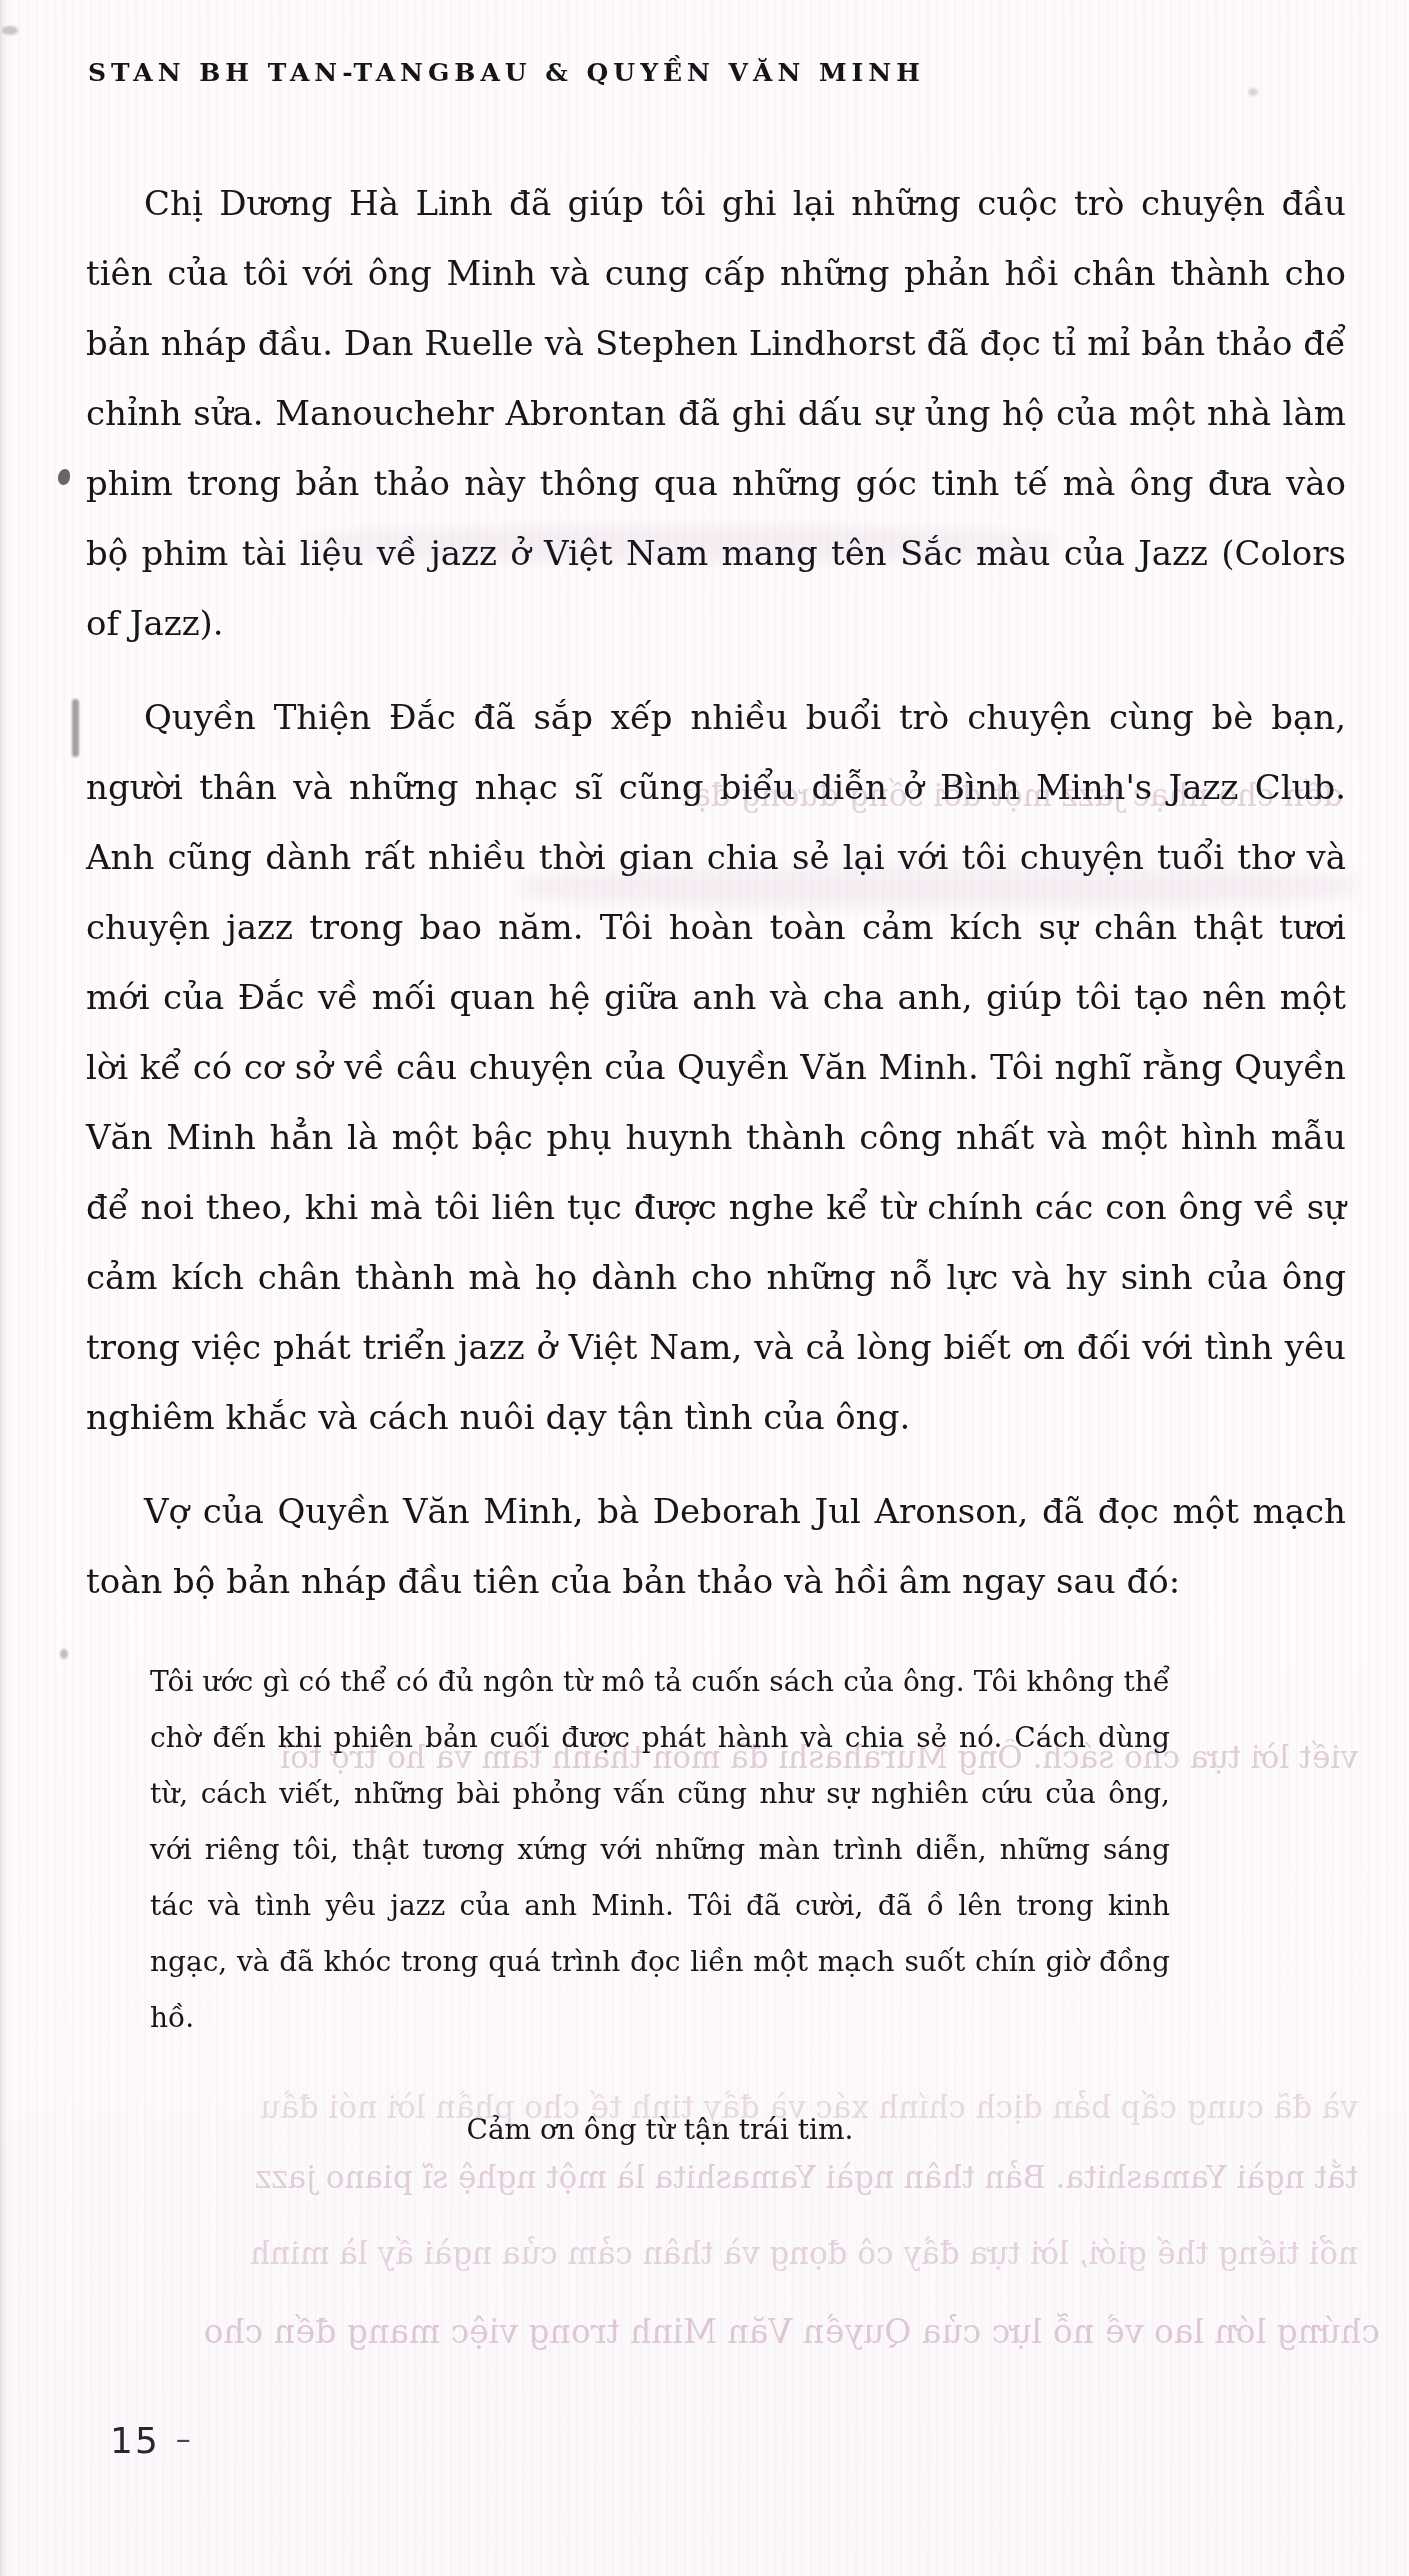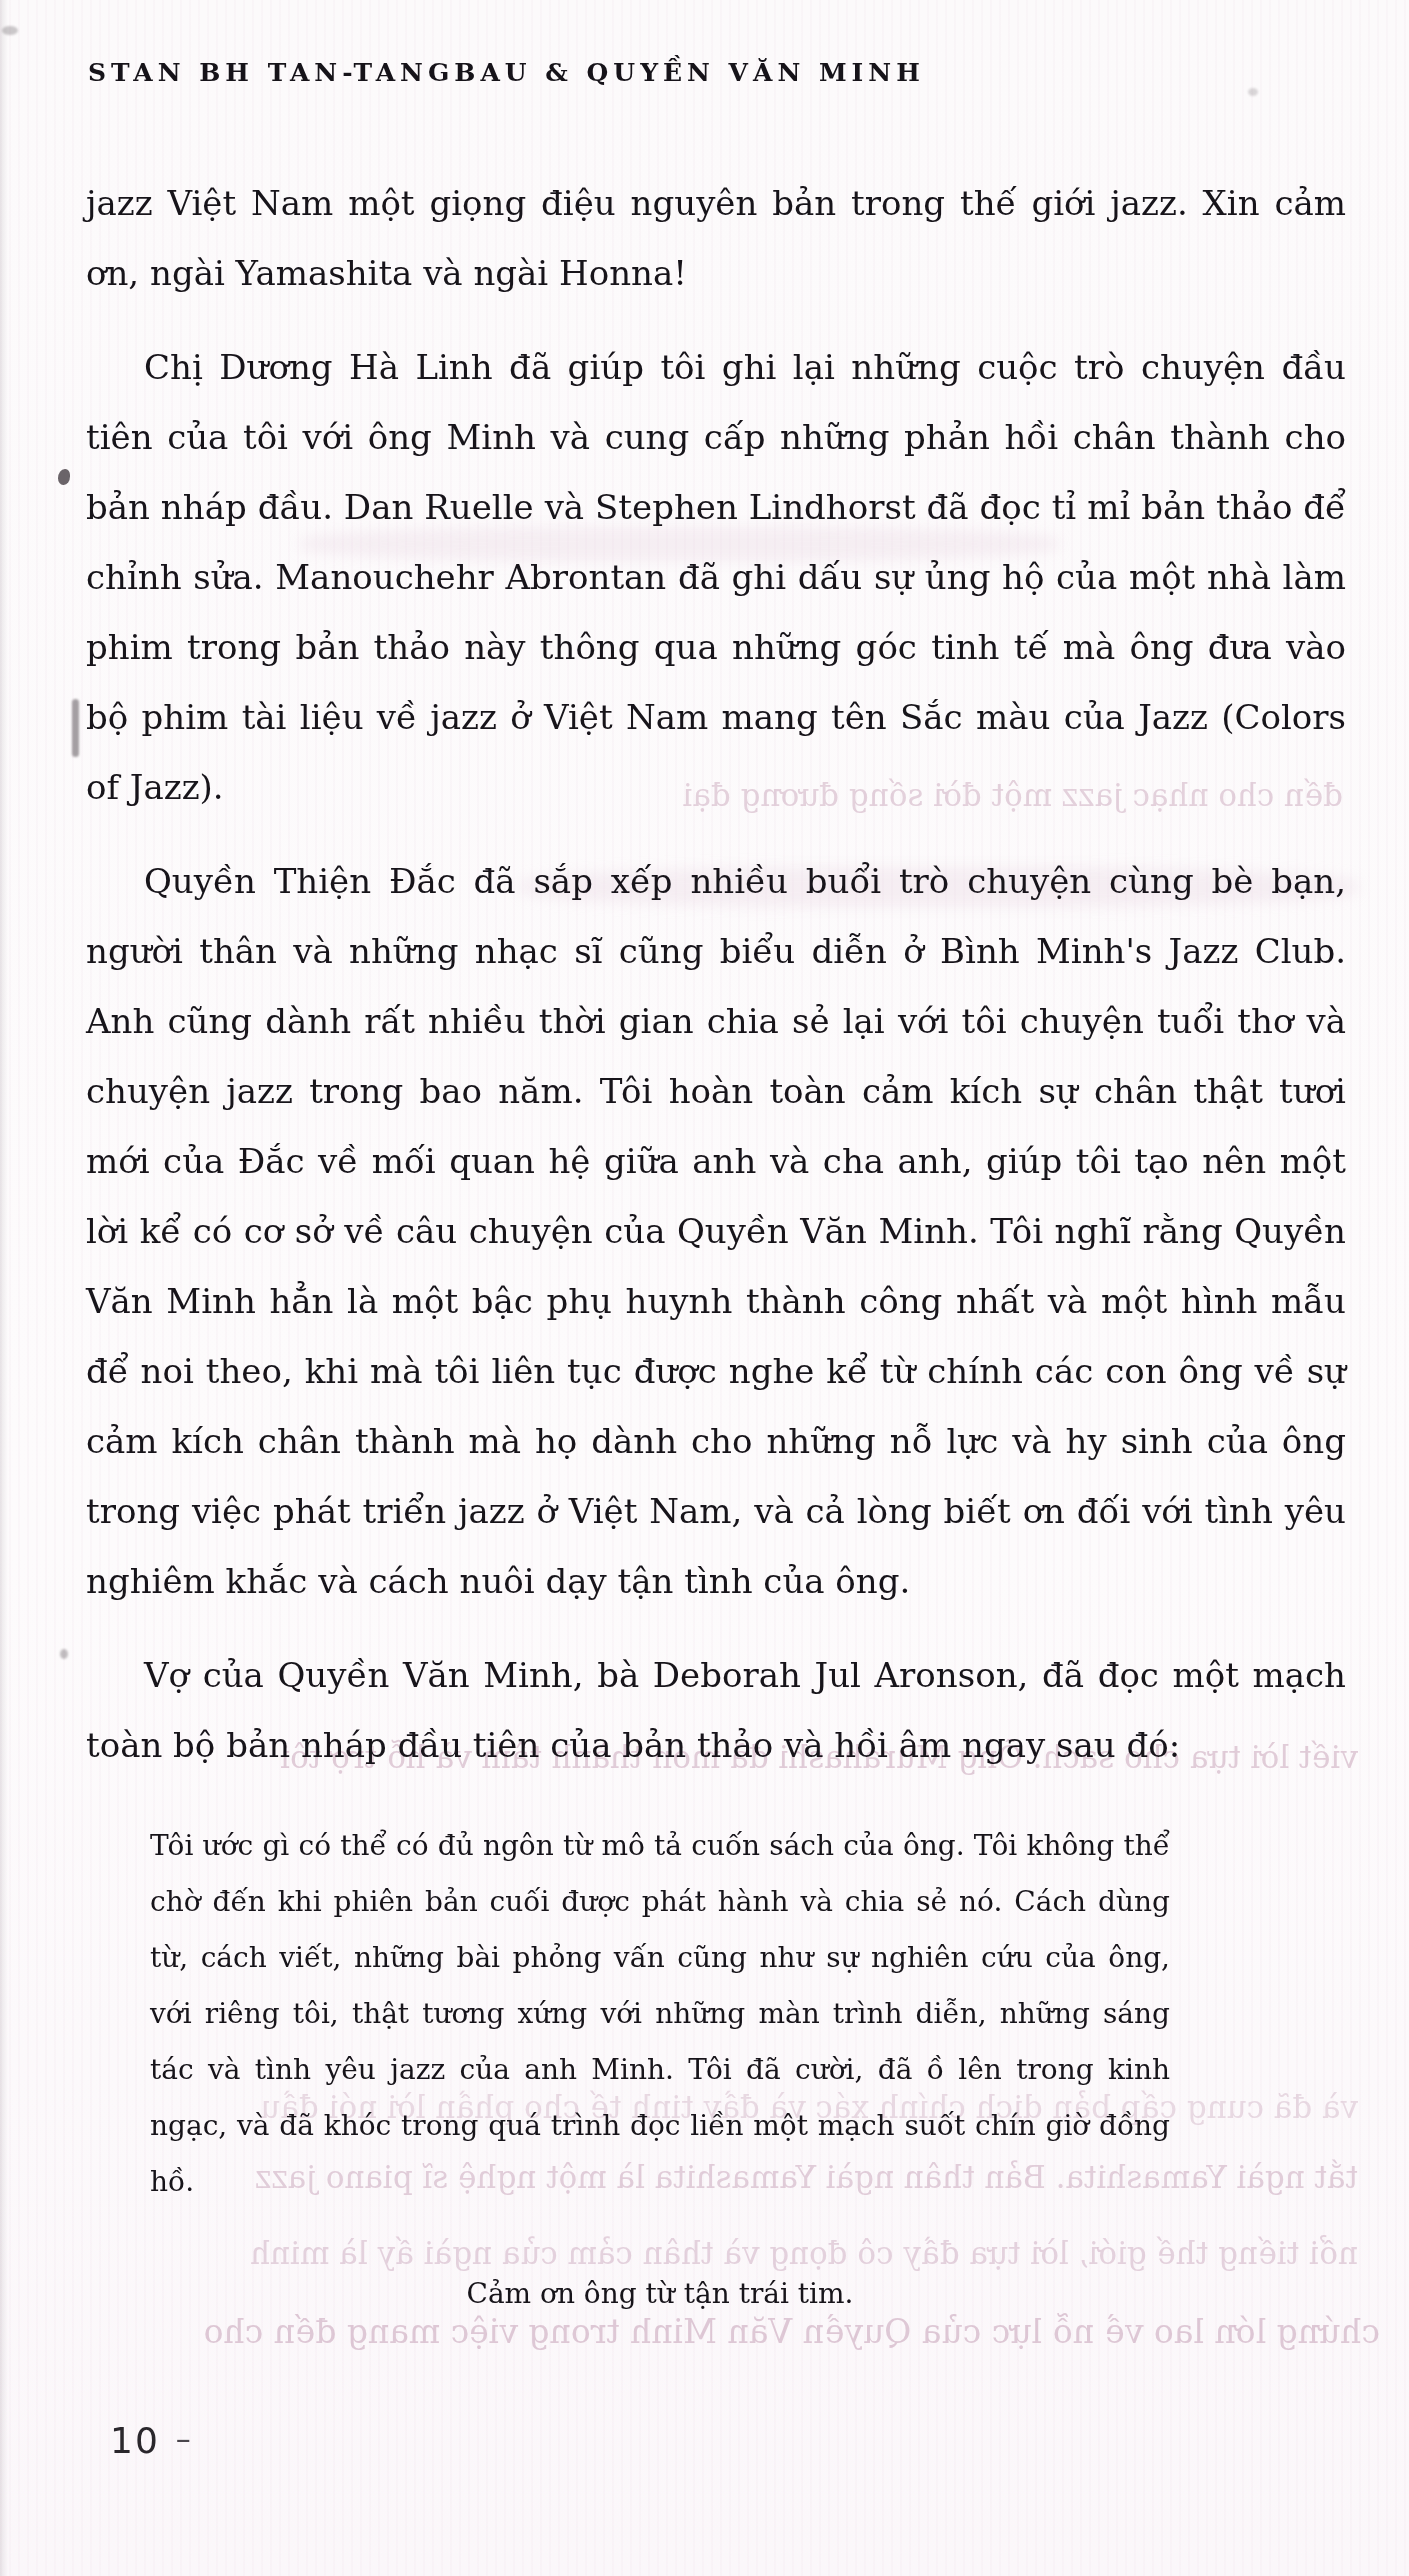--- a/index.html
+++ b/index.html
@@ -103,34 +103,33 @@
   <div class="smudge s1"></div>
   <div class="bleed b1">đến cho nhạc jazz một đời sống đương đại</div>
   <div class="bleed b2">viết lời tựa cho sách. Ông Murahashi đã món thành tâm và hỗ trợ tôi</div>
   <div class="bleed b3">và đã cung cấp bản dịch chính xác và đầy tinh tế cho phần lời nói đầu</div>
   <div class="bleed b4">tắt ngài Yamashita. Bản thân ngài Yamashita là một nghệ sĩ piano jazz</div>
   <div class="bleed b5">nổi tiếng thế giới, lời tựa đầy cô đọng và thân cảm của ngài ấy là minh</div>
   <div class="bleed b6">chứng lớn lao về nỗ lực của Quyền Văn Minh trong việc mang đến cho</div>
 
   <div class="content">
 
-    <p class="body-para">jazz Việt Nam một giọng điệu nguyên bản trong thế giới jazz. Xin cảm ơn, ngài Yamashita và ngài Honna!</p>
 
     <p class="body-para indent"><span>Chị Dương Hà Linh đã giúp tôi ghi lại những cuộc trò chuyện đầu tiên của tôi với ông Minh và cung cấp những phản hồi chân thành cho bản nháp đầu. Dan Ruelle và Stephen Lindhorst đã đọc tỉ mỉ bản thảo để chỉnh sửa. Manouchehr Abrontan đã ghi dấu sự ủng hộ của một nhà làm phim trong bản thảo này thông qua những góc tinh tế mà ông đưa vào bộ phim tài liệu về jazz ở Việt Nam mang tên </span><span class="italic">Sắc màu của Jazz</span><span> (Colors of Jazz).</span></p>
 
     <p class="body-para indent">Quyền Thiện Đắc đã sắp xếp nhiều buổi trò chuyện cùng bè bạn, người thân và những nhạc sĩ cũng biểu diễn ở Bình Minh's Jazz Club. Anh cũng dành rất nhiều thời gian chia sẻ lại với tôi chuyện tuổi thơ và chuyện jazz trong bao năm. Tôi hoàn toàn cảm kích sự chân thật tươi mới của Đắc về mối quan hệ giữa anh và cha anh, giúp tôi tạo nên một lời kể có cơ sở về câu chuyện của Quyền Văn Minh. Tôi nghĩ rằng Quyền Văn Minh hẳn là một bậc phụ huynh thành công nhất và một hình mẫu để noi theo, khi mà tôi liên tục được nghe kể từ chính các con ông về sự cảm kích chân thành mà họ dành cho những nỗ lực và hy sinh của ông trong việc phát triển jazz ở Việt Nam, và cả lòng biết ơn đối với tình yêu nghiêm khắc và cách nuôi dạy tận tình của ông.</p>
 
     <p class="body-para indent">Vợ của Quyền Văn Minh, bà Deborah Jul Aronson, đã đọc một mạch toàn bộ bản nháp đầu tiên của bản thảo và hồi âm ngay sau đó:</p>
 
     <div class="quote-block">
       <p class="quote-para">Tôi ước gì có thể có đủ ngôn từ mô tả cuốn sách của ông. Tôi không thể chờ đến khi phiên bản cuối được phát hành và chia sẻ nó. Cách dùng từ, cách viết, những bài phỏng vấn cũng như sự nghiên cứu của ông, với riêng tôi, thật tương xứng với những màn trình diễn, những sáng tác và tình yêu jazz của anh Minh. Tôi đã cười, đã ồ lên trong kinh ngạc, và đã khóc trong quá trình đọc liền một mạch suốt chín giờ đồng hồ.</p>
       <p class="quote-para closing">Cảm ơn ông từ tận trái tim.</p>
     </div>
 
   </div>
 
   <div class="page-number">
-    <span>10</span>
+    <span>15</span>
     <span class="dash">–</span>
   </div>
 
 </div>
 
 
 </body></html>

